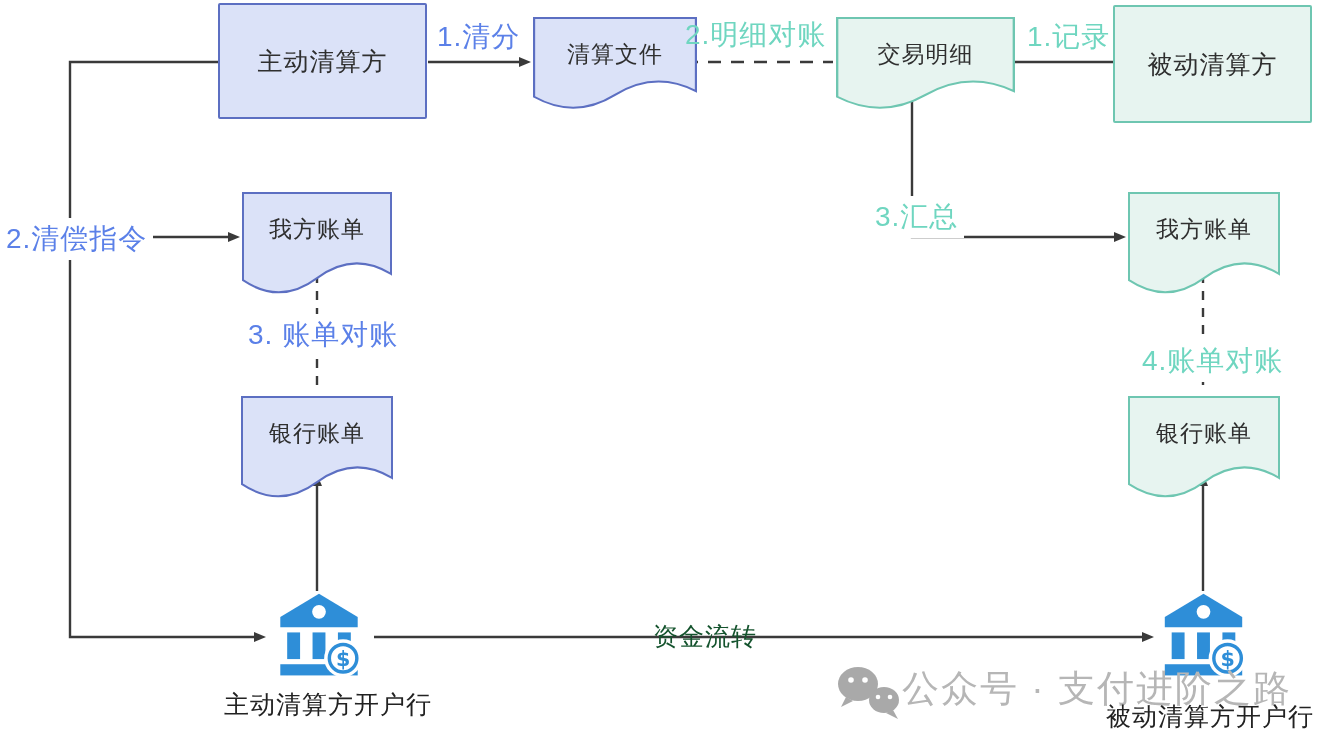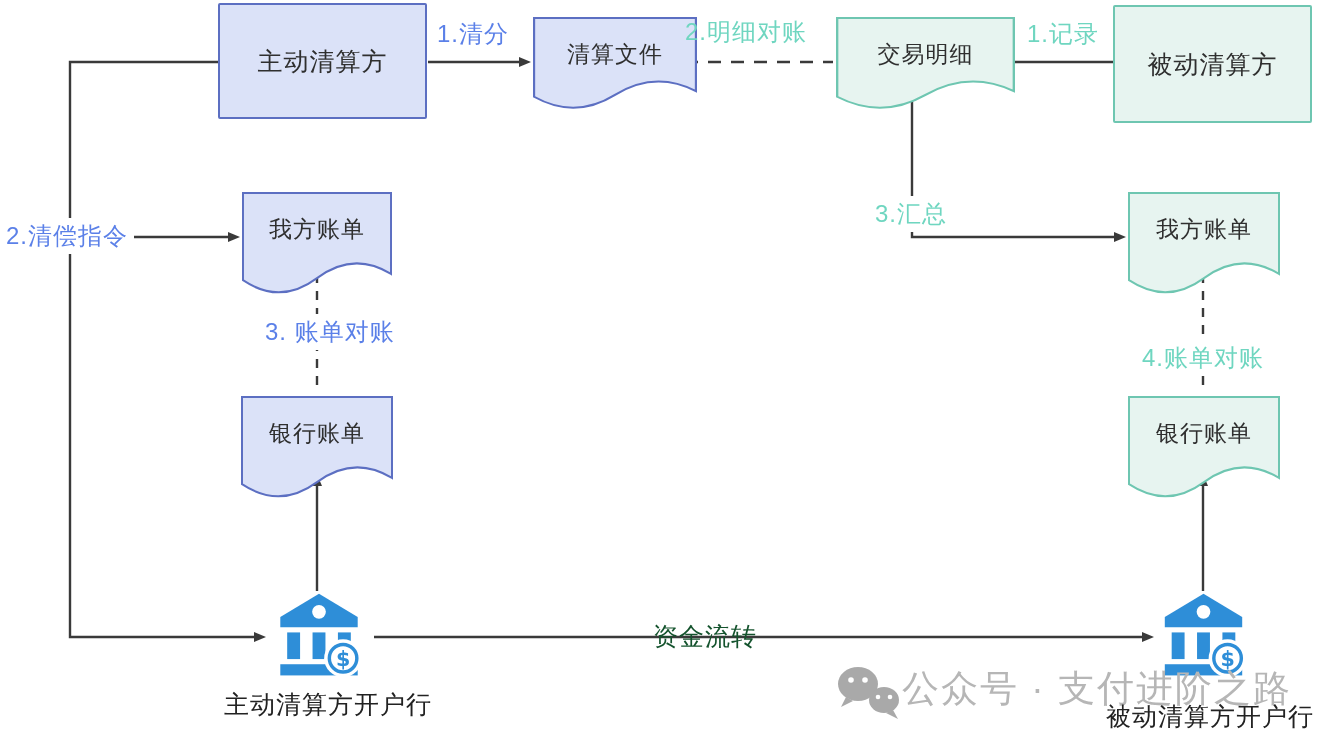--- a/index.html
+++ b/index.html
@@ -30,21 +30,21 @@
   .doc{position:absolute;}
   .doc svg{position:absolute;left:0;top:0;width:100%;height:100%;}
   .doc .shape{stroke-width:2;}
   .purple-doc .shape{fill:var(--purple-fill);stroke:var(--purple-border);}
   .mint-doc .shape{fill:var(--mint-fill);stroke:var(--mint-border);}
   .doc-label{
     position:absolute;left:0;right:0;top:22px;text-align:center;
     font-size:23px;color:var(--node-text);letter-spacing:1px;
   }
 
-  .edge-label{position:absolute;font-size:24px;white-space:nowrap;letter-spacing:1px;}
+  .edge-label{position:absolute;font-size:28px;white-space:nowrap;letter-spacing:1px;}
   .edge-label.blue{color:var(--blue-label);}
   .edge-label.teal{color:var(--teal-label);}
   .edge-label.dark{color:#14532d;}
   .edge-label.bg{background:#fff;padding:2px 6px;}
 
   .bank-label{
     position:absolute;font-size:25px;color:#222;white-space:nowrap;
     text-align:right;letter-spacing:1px;
   }
   .watermark-text{
@@ -158,18 +158,18 @@
     <span class="doc-label">银行账单</span>
   </div>
 
   <div class="bank-label" style="left:202px;top:688px;width:230px;">主动清算方开户行</div>
   <div class="bank-label" style="left:1088px;top:700px;width:226px;">被动清算方开户行</div>
 
   <div class="edge-label blue" style="left:437px;top:18px;">1.清分</div>
   <div class="edge-label teal" style="left:685px;top:16px;">2.明细对账</div>
   <div class="edge-label teal" style="left:1027px;top:18px;">1.记录</div>
   <div class="edge-label blue bg" style="left:0px;top:218px;">2.清偿指令</div>
-  <div class="edge-label blue bg" style="left:259px;top:314px;">3. 账单对账</div>
+  <div class="edge-label blue bg" style="left:242px;top:314px;">3. 账单对账</div>
   <div class="edge-label teal bg" style="left:869px;top:196px;">3.汇总</div>
   <div class="edge-label teal bg" style="left:1136px;top:340px;">4.账单对账</div>
   <div class="edge-label dark" style="left:653px;top:620px;font-size:25px;">资金流转</div>
 
 </div>
 
 </body></html>

